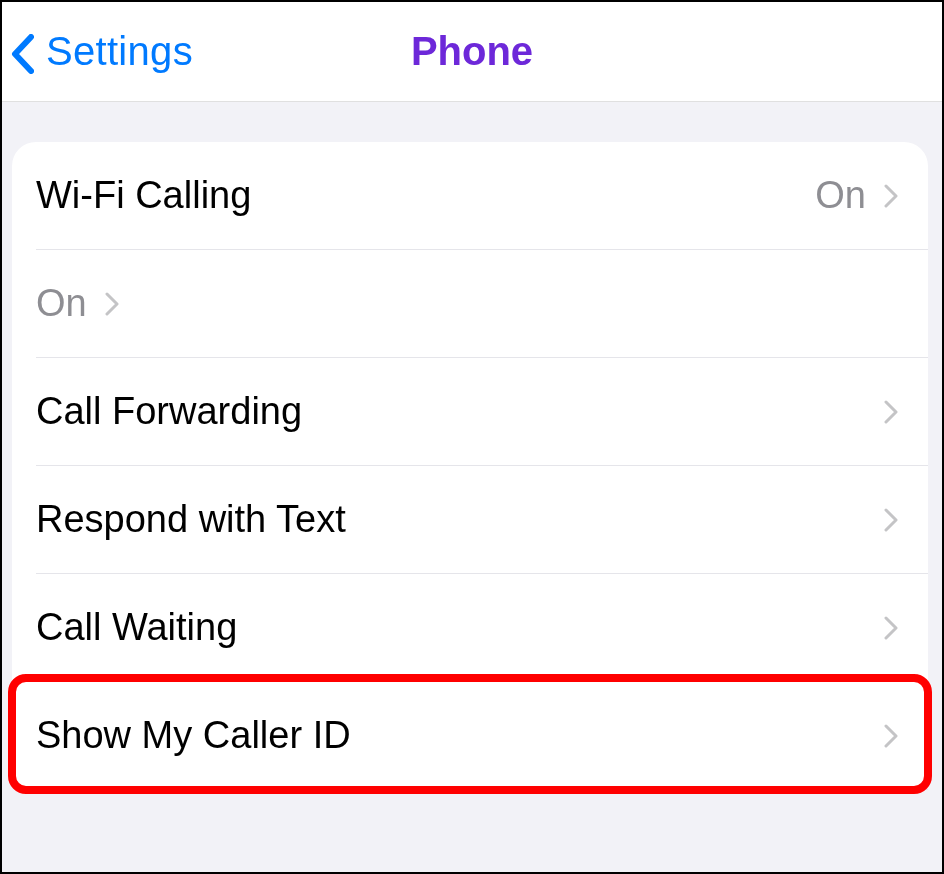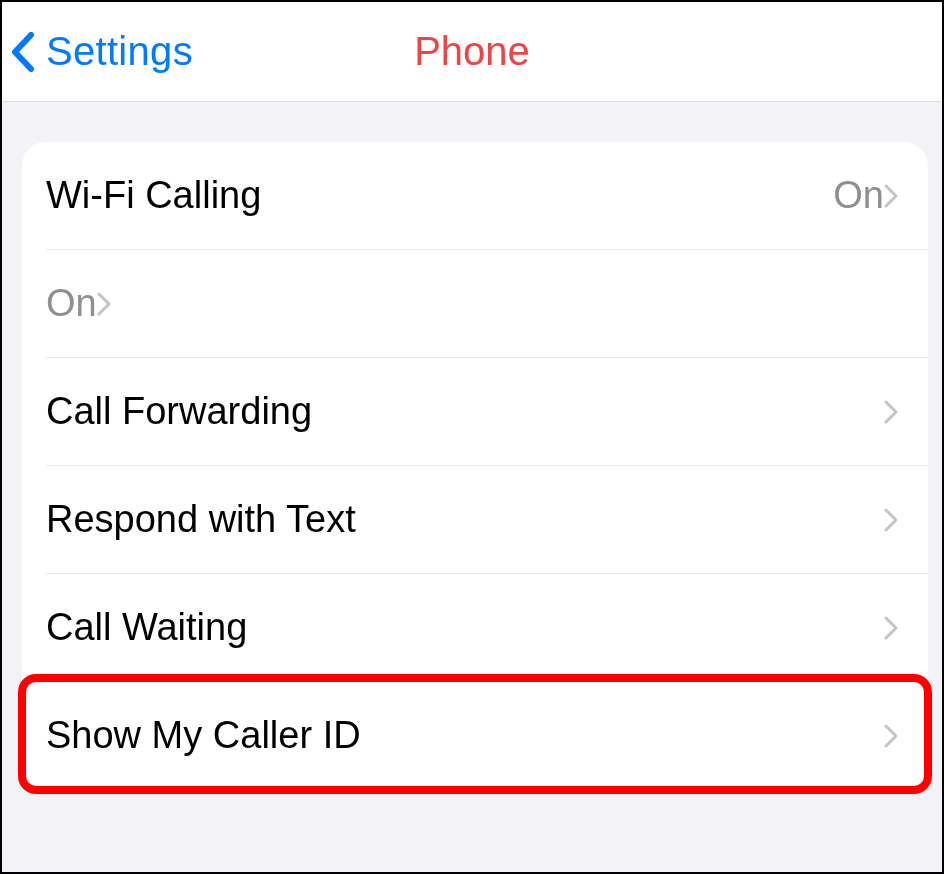--- a/index.html
+++ b/index.html
@@ -15,49 +15,49 @@
       background: #fff;
       height: 100px;
       border-bottom: 1px solid #e0e0e0;
       display: flex;
       align-items: center;
       position: relative;
       padding: 0 8px;
     }
     .back-area {
       display: flex;
-      align-items: center;
+      align-items: flex-end;
       gap: 12px;
       cursor: pointer;
     }
     .chevron-back {
       width: 24px;
       height: 40px;
       display: inline-block;
     }
     .chevron-back svg { display: block; }
     .back-text {
       color: #007aff;
       font-size: 40px;
       font-weight: 400;
       letter-spacing: 0.3px;
     }
     .title {
       position: absolute;
       left: 50%;
       transform: translateX(-50%);
       font-size: 40px;
-      font-weight: 400;
-      color: #ef4444;
+      font-weight: 700;
+      color: #6d28d9;
     }
 
     
     .content {
       background: #f2f2f7;
-      padding: 0 14px 60px 20px;
+      padding: 0 14px 60px 10px;
       height: calc(100% - 100px);
     }
     .section-header {
       color: #8e8e93;
       font-size: 24px;
       font-weight: 500;
       letter-spacing: 2px;
       padding: 0px 22px 0px 22px;
       line-height: 1;
       height: 4px;
@@ -85,20 +85,21 @@
     }
     .row:last-child { border-bottom: none; }
     .row-label {
       font-size: 38px;
       color: #000;
       flex: 1;
     }
     .row-value {
       font-size: 38px;
       color: #8e8e93;
+      margin-right: 18px;
     }
     .chevron-right {
       width: 14px;
       height: 24px;
       display: inline-block;
     }
     .chevron-right svg { display: block; }
 
     .highlight {
       position: absolute;

